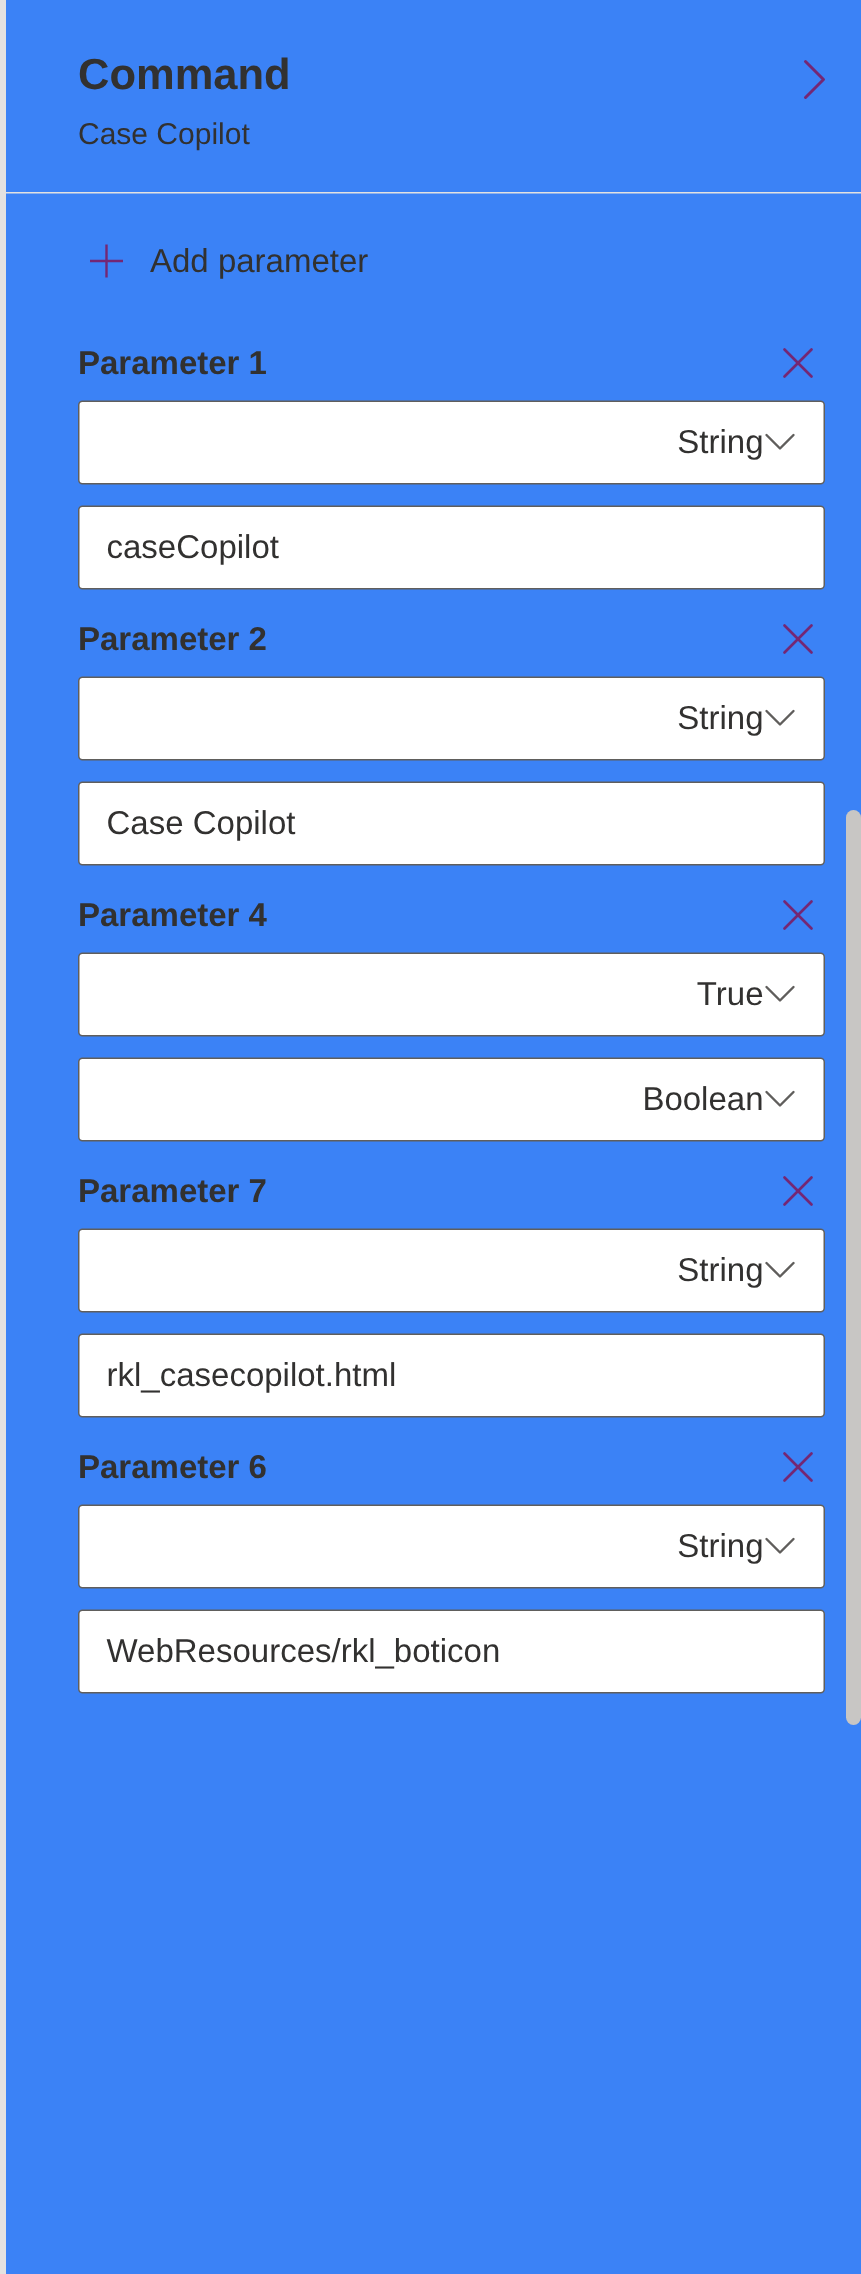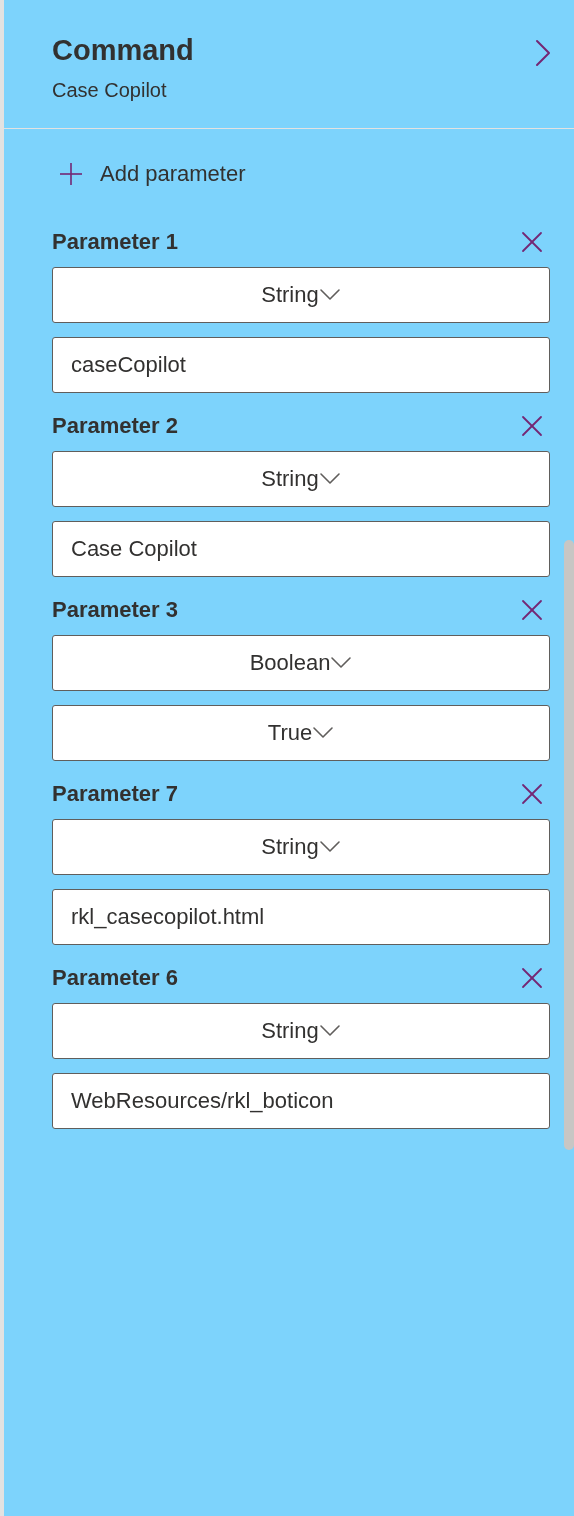--- a/index.html
+++ b/index.html
@@ -5,21 +5,21 @@
   * { box-sizing: border-box; }
   html, body {
     margin: 0; padding: 0;
     font-family: "Segoe UI", -apple-system, BlinkMacSystemFont, sans-serif;
     background: #f4f3f2;
     color: #323130;
   }
   .panel {
     width: 574px;
     min-height: 1516px;
-    background: #7dd3fc;
+    background: #3b82f6;
     border-left: 4px solid #e3e2e1;
     position: relative;
   }
   .header {
     padding: 34px 30px 26px 48px;
     border-bottom: 1px solid #e3e2e1;
     position: relative;
   }
   .header-title {
     font-size: 29px;
@@ -72,21 +72,21 @@
     border-radius: 3px;
     height: 56px;
     display: flex;
     align-items: center;
     padding: 0 18px;
     font-size: 22px;
     color: #323130;
     margin-bottom: 14px;
     position: relative;
   }
-  .field.select { justify-content: center; cursor: pointer; }
+  .field.select { justify-content: flex-end; cursor: pointer; }
   .field.input { cursor: text; }
   .chevron-down { flex-shrink: 0; }
   .scrollbar-track {
     position: absolute;
     right: 0; top: 540px;
     width: 10px; height: 610px;
     background: #c8c6c4;
     border-radius: 5px;
   }
   svg { display: block; }
@@ -152,40 +152,40 @@
             <svg class="chevron-down" width="22" height="14" viewBox="0 0 22 14">
               <polyline points="2,2 11,11 20,2" fill="none" stroke="#605e5c" stroke-width="1.6" stroke-linecap="round" stroke-linejoin="round"></polyline>
             </svg>
           </div>
           <div class="field input">
             <span>Case Copilot</span>
           </div>
         </div>
         <div class="param-block">
           <div class="param-header">
-            <div class="param-title">Parameter 3</div>
-            <div class="param-remove">
-              <svg width="24" height="24" viewBox="0 0 24 24">
-                <line x1="3" y1="3" x2="21" y2="21" stroke="#742774" stroke-width="1.8" stroke-linecap="round"></line>
-                <line x1="21" y1="3" x2="3" y2="21" stroke="#742774" stroke-width="1.8" stroke-linecap="round"></line>
-              </svg>
-            </div>
+            <div class="param-title">Parameter 4</div>
+            <div class="param-remove">
+              <svg width="24" height="24" viewBox="0 0 24 24">
+                <line x1="3" y1="3" x2="21" y2="21" stroke="#742774" stroke-width="1.8" stroke-linecap="round"></line>
+                <line x1="21" y1="3" x2="3" y2="21" stroke="#742774" stroke-width="1.8" stroke-linecap="round"></line>
+              </svg>
+            </div>
+          </div>
+          <div class="field select">
+            <span>True</span>
+            <svg class="chevron-down" width="22" height="14" viewBox="0 0 22 14">
+              <polyline points="2,2 11,11 20,2" fill="none" stroke="#605e5c" stroke-width="1.6" stroke-linecap="round" stroke-linejoin="round"></polyline>
+            </svg>
           </div>
           <div class="field select">
             <span>Boolean</span>
             <svg class="chevron-down" width="22" height="14" viewBox="0 0 22 14">
               <polyline points="2,2 11,11 20,2" fill="none" stroke="#605e5c" stroke-width="1.6" stroke-linecap="round" stroke-linejoin="round"></polyline>
             </svg>
           </div>
-          <div class="field select">
-            <span>True</span>
-            <svg class="chevron-down" width="22" height="14" viewBox="0 0 22 14">
-              <polyline points="2,2 11,11 20,2" fill="none" stroke="#605e5c" stroke-width="1.6" stroke-linecap="round" stroke-linejoin="round"></polyline>
-            </svg>
-          </div>
         </div>
         <div class="param-block">
           <div class="param-header">
             <div class="param-title">Parameter 7</div>
             <div class="param-remove">
               <svg width="24" height="24" viewBox="0 0 24 24">
                 <line x1="3" y1="3" x2="21" y2="21" stroke="#742774" stroke-width="1.8" stroke-linecap="round"></line>
                 <line x1="21" y1="3" x2="3" y2="21" stroke="#742774" stroke-width="1.8" stroke-linecap="round"></line>
               </svg>
             </div>

